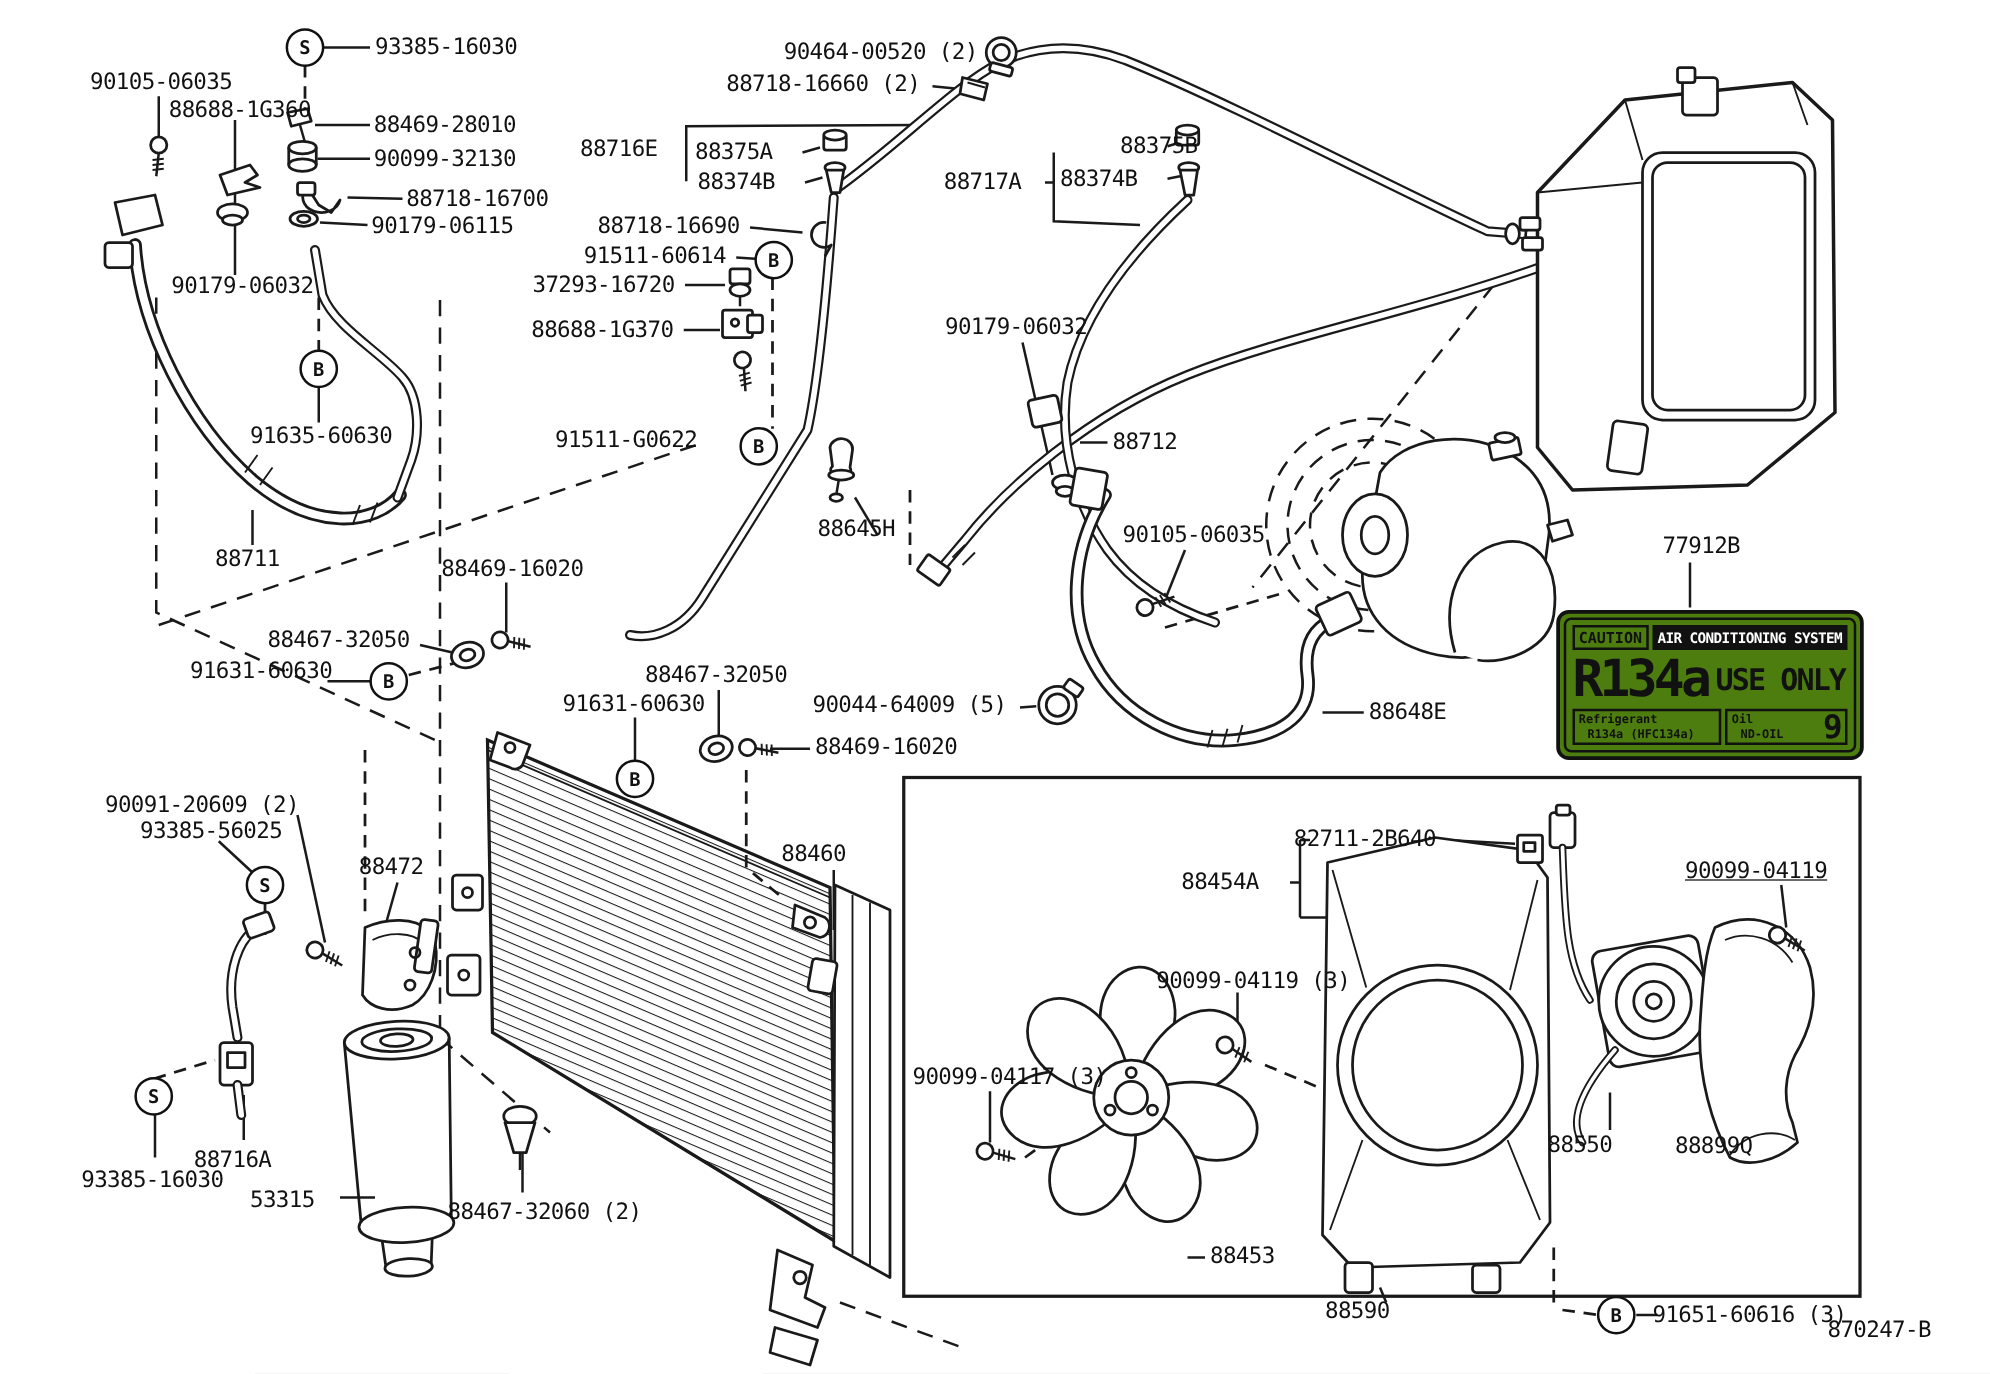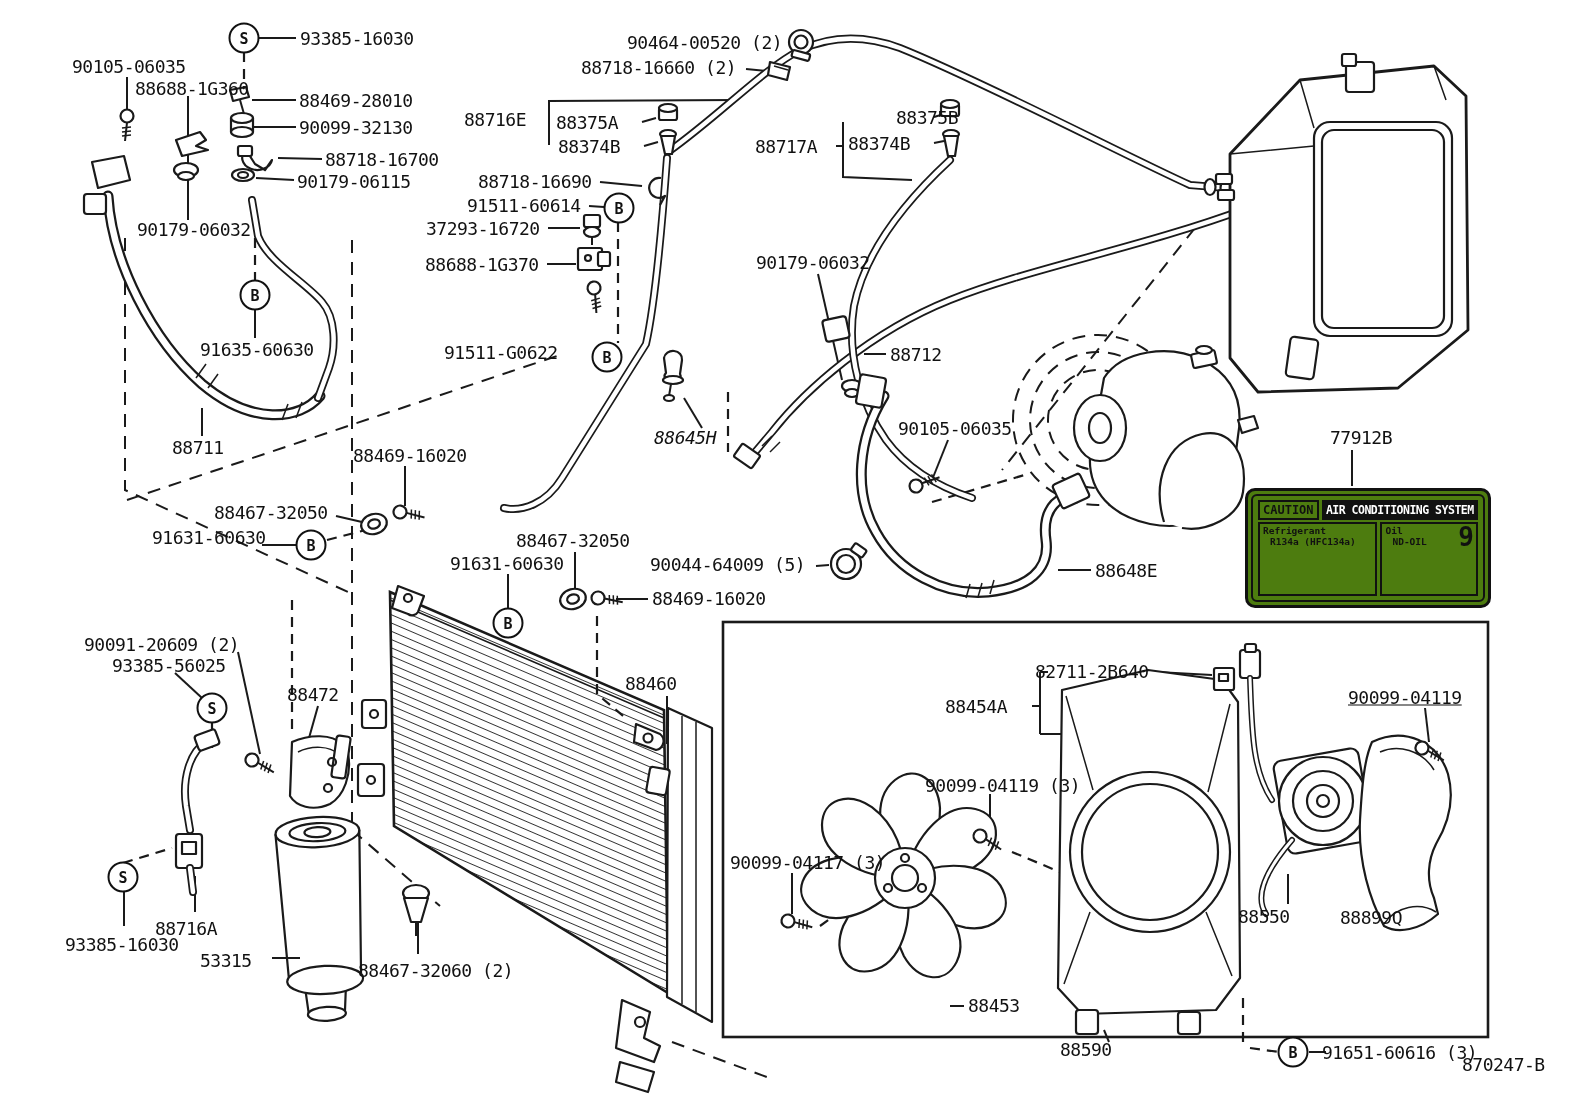--- a/index.html
+++ b/index.html
@@ -389,20 +389,24 @@
       <use href="#screw" transform="translate(1422,748) rotate(25)"></use>
     </g>
   </svg>
 
   <div id="caution-plate">
     <div class="cl-inner">
       <div class="cl-row1">
         <div class="cl-caution">CAUTION</div>
         <div class="cl-acs">AIR CONDITIONING SYSTEM</div>
       </div>
+      <div class="cl-row2">
+        <div class="cl-r134a">R134a</div>
+        <div class="cl-useonly">USE ONLY</div>
+      </div>
       <div class="cl-row3">
         <div class="cl-box cl-ref">
           <div>Refrigerant</div>
           <div>R134a (HFC134a)</div>
         </div>
         <div class="cl-box cl-oil">
           <div>Oil</div>
           <div>ND-OIL</div>
           <div class="cl-nine">9</div>
         </div>
@@ -432,21 +436,21 @@
       <div class="part-label lg" style="left: 755px; top: 146px;">88717A</div>
       <div class="part-label lg" style="left: 848px; top: 117px; margin-left: 48px;">88375B</div>
       <div class="part-label lg" style="left: 848px; top: 143px;">88374B</div>
       <div class="part-label md" style="left: 478px; top: 181px;">88718-16690</div>
       <div class="part-label md" style="left: 467px; top: 205px;">91511-60614</div>
       <div class="part-label md" style="left: 426px; top: 228px;">37293-16720</div>
       <div class="part-label md" style="left: 425px; top: 264px;">88688-1G370</div>
       <div class="part-label md" style="left: 756px; top: 262px;">90179-06032</div>
       <div class="part-label md" style="left: 444px; top: 352px;">91511-G0622</div>
       <div class="part-label lg" style="left: 890px; top: 354px;">88712</div>
-      <div class="part-label lg" style="left: 654px; top: 437px; font-style: italic;">88645H</div>
+      <div class="part-label lg" style="left: 654px; top: 423px;">88645H</div>
       <div class="part-label md" style="left: 898px; top: 428px;">90105-06035</div>
       <div class="part-label lg" style="left: 1330px; top: 437px;">77912B</div>
       <div class="part-label md" style="left: 516px; top: 540px;">88467-32050</div>
       <div class="part-label md" style="left: 450px; top: 563px;">91631-60630</div>
       <div class="part-label md" style="left: 650px; top: 564px;">90044-64009 (5)</div>
       <div class="part-label md" style="left: 652px; top: 598px;">88469-16020</div>
       <div class="part-label md" style="left: 84px; top: 644px;">90091-20609 (2)</div>
       <div class="part-label md" style="left: 112px; top: 665px;">93385-56025</div>
       <div class="part-label lg" style="left: 287px; top: 694px;">88472</div>
       <div class="part-label lg" style="left: 625px; top: 683px;">88460</div>

